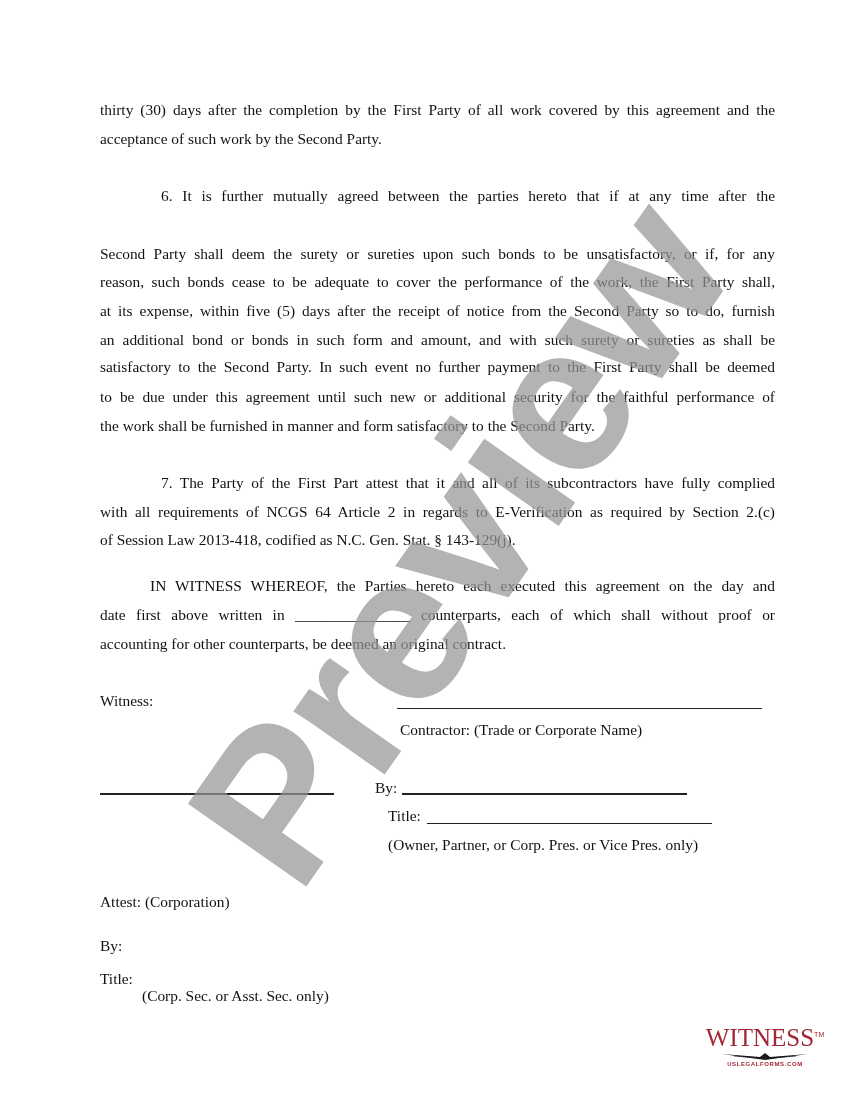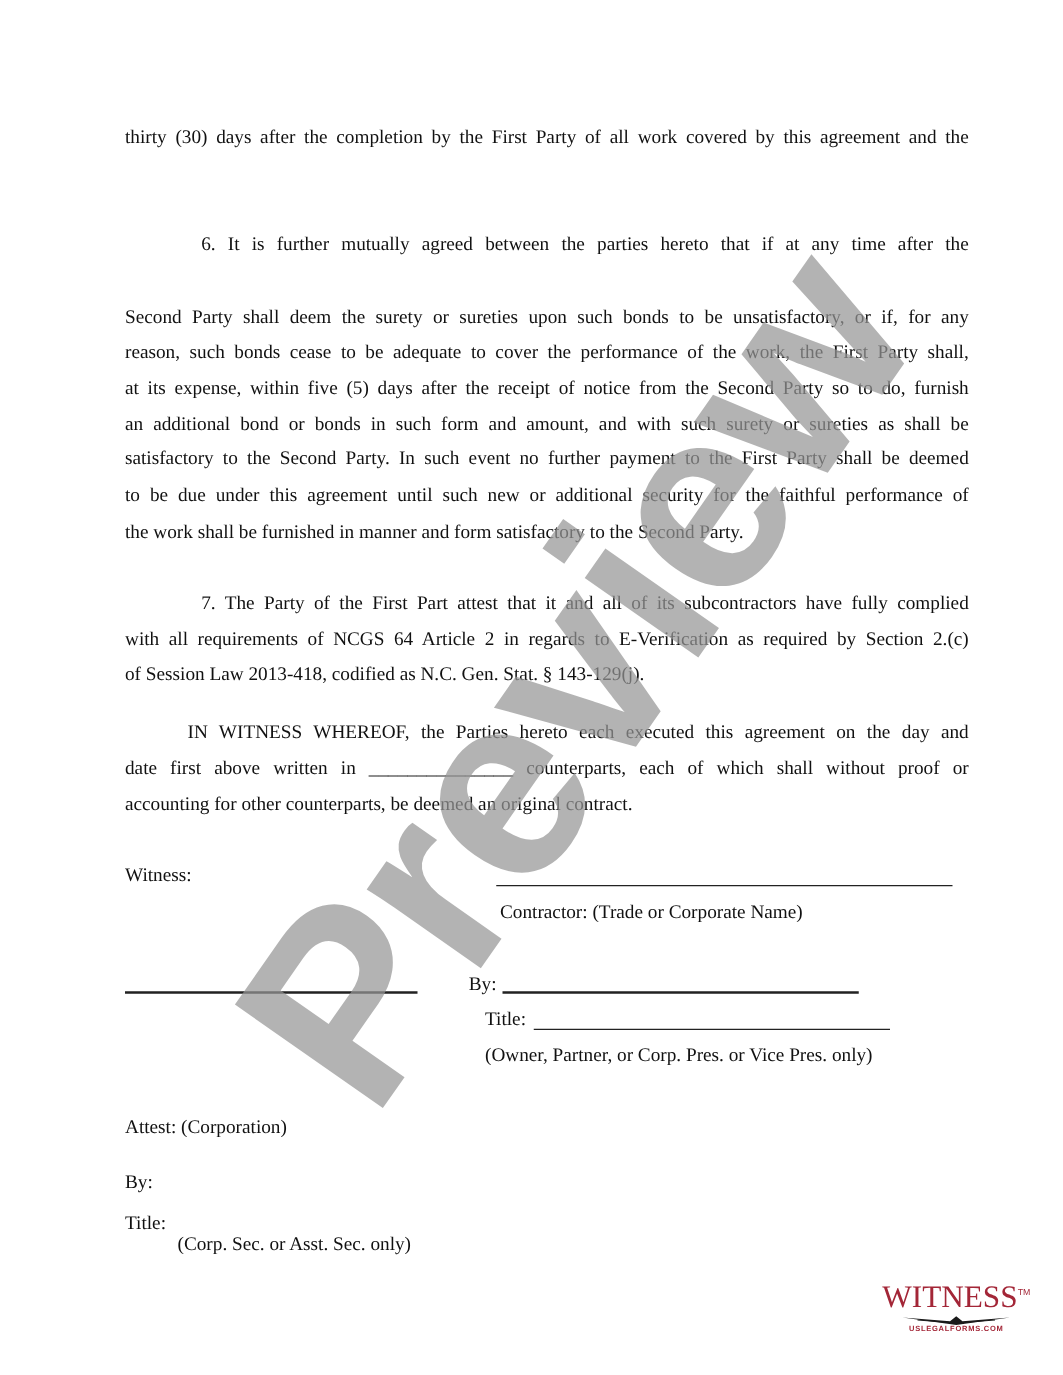--- a/index.html
+++ b/index.html
@@ -25,20 +25,21 @@
     .logo-text { font-family: "Liberation Serif", serif; font-size: 25px; color: #a32637; letter-spacing: 0px; line-height: 26px; }
     .logo-tm { font-size: 7px; vertical-align: super; color: #a32637; font-family: "Liberation Sans", sans-serif; }
     .logo-url { font-family: "Liberation Sans", sans-serif; font-size: 6px; color: #a32637; letter-spacing: 0.6px; font-weight: bold; }
   </style>
 </head>
 <body>
 
 <div class="page">
 
   <div class="line just" style="top:100px">thirty (30) days after the completion by the First Party of all work covered by this agreement and the</div>
+  <div class="line" style="top:129px">acceptance of such work by the Second Party.</div>
 
   <div class="line just" style="top:186px; left:161px; width:614px">6. It is further mutually agreed between the parties hereto that if at any time after the</div>
   <div class="line just" style="top:272px">reason, such bonds cease to be adequate to cover the performance of the work, the First Party shall,</div>
   <div class="line just" style="top:244px">Second Party shall deem the surety or sureties upon such bonds to be unsatisfactory, or if, for any</div>
   <div class="line just" style="top:301px">at its expense, within five (5) days after the receipt of notice from the Second Party so to do, furnish</div>
   <div class="line just" style="top:330px">an additional bond or bonds in such form and amount, and with such surety or sureties as shall be</div>
   <div class="line just" style="top:357px">satisfactory to the Second Party.  In such event no further payment to the First Party shall be deemed</div>
   <div class="line just" style="top:387px">to be due under this agreement until such new or additional security for the faithful performance of</div>
   <div class="line" style="top:416px">the work shall be furnished in manner and form satisfactory to the Second Party.</div>
 

